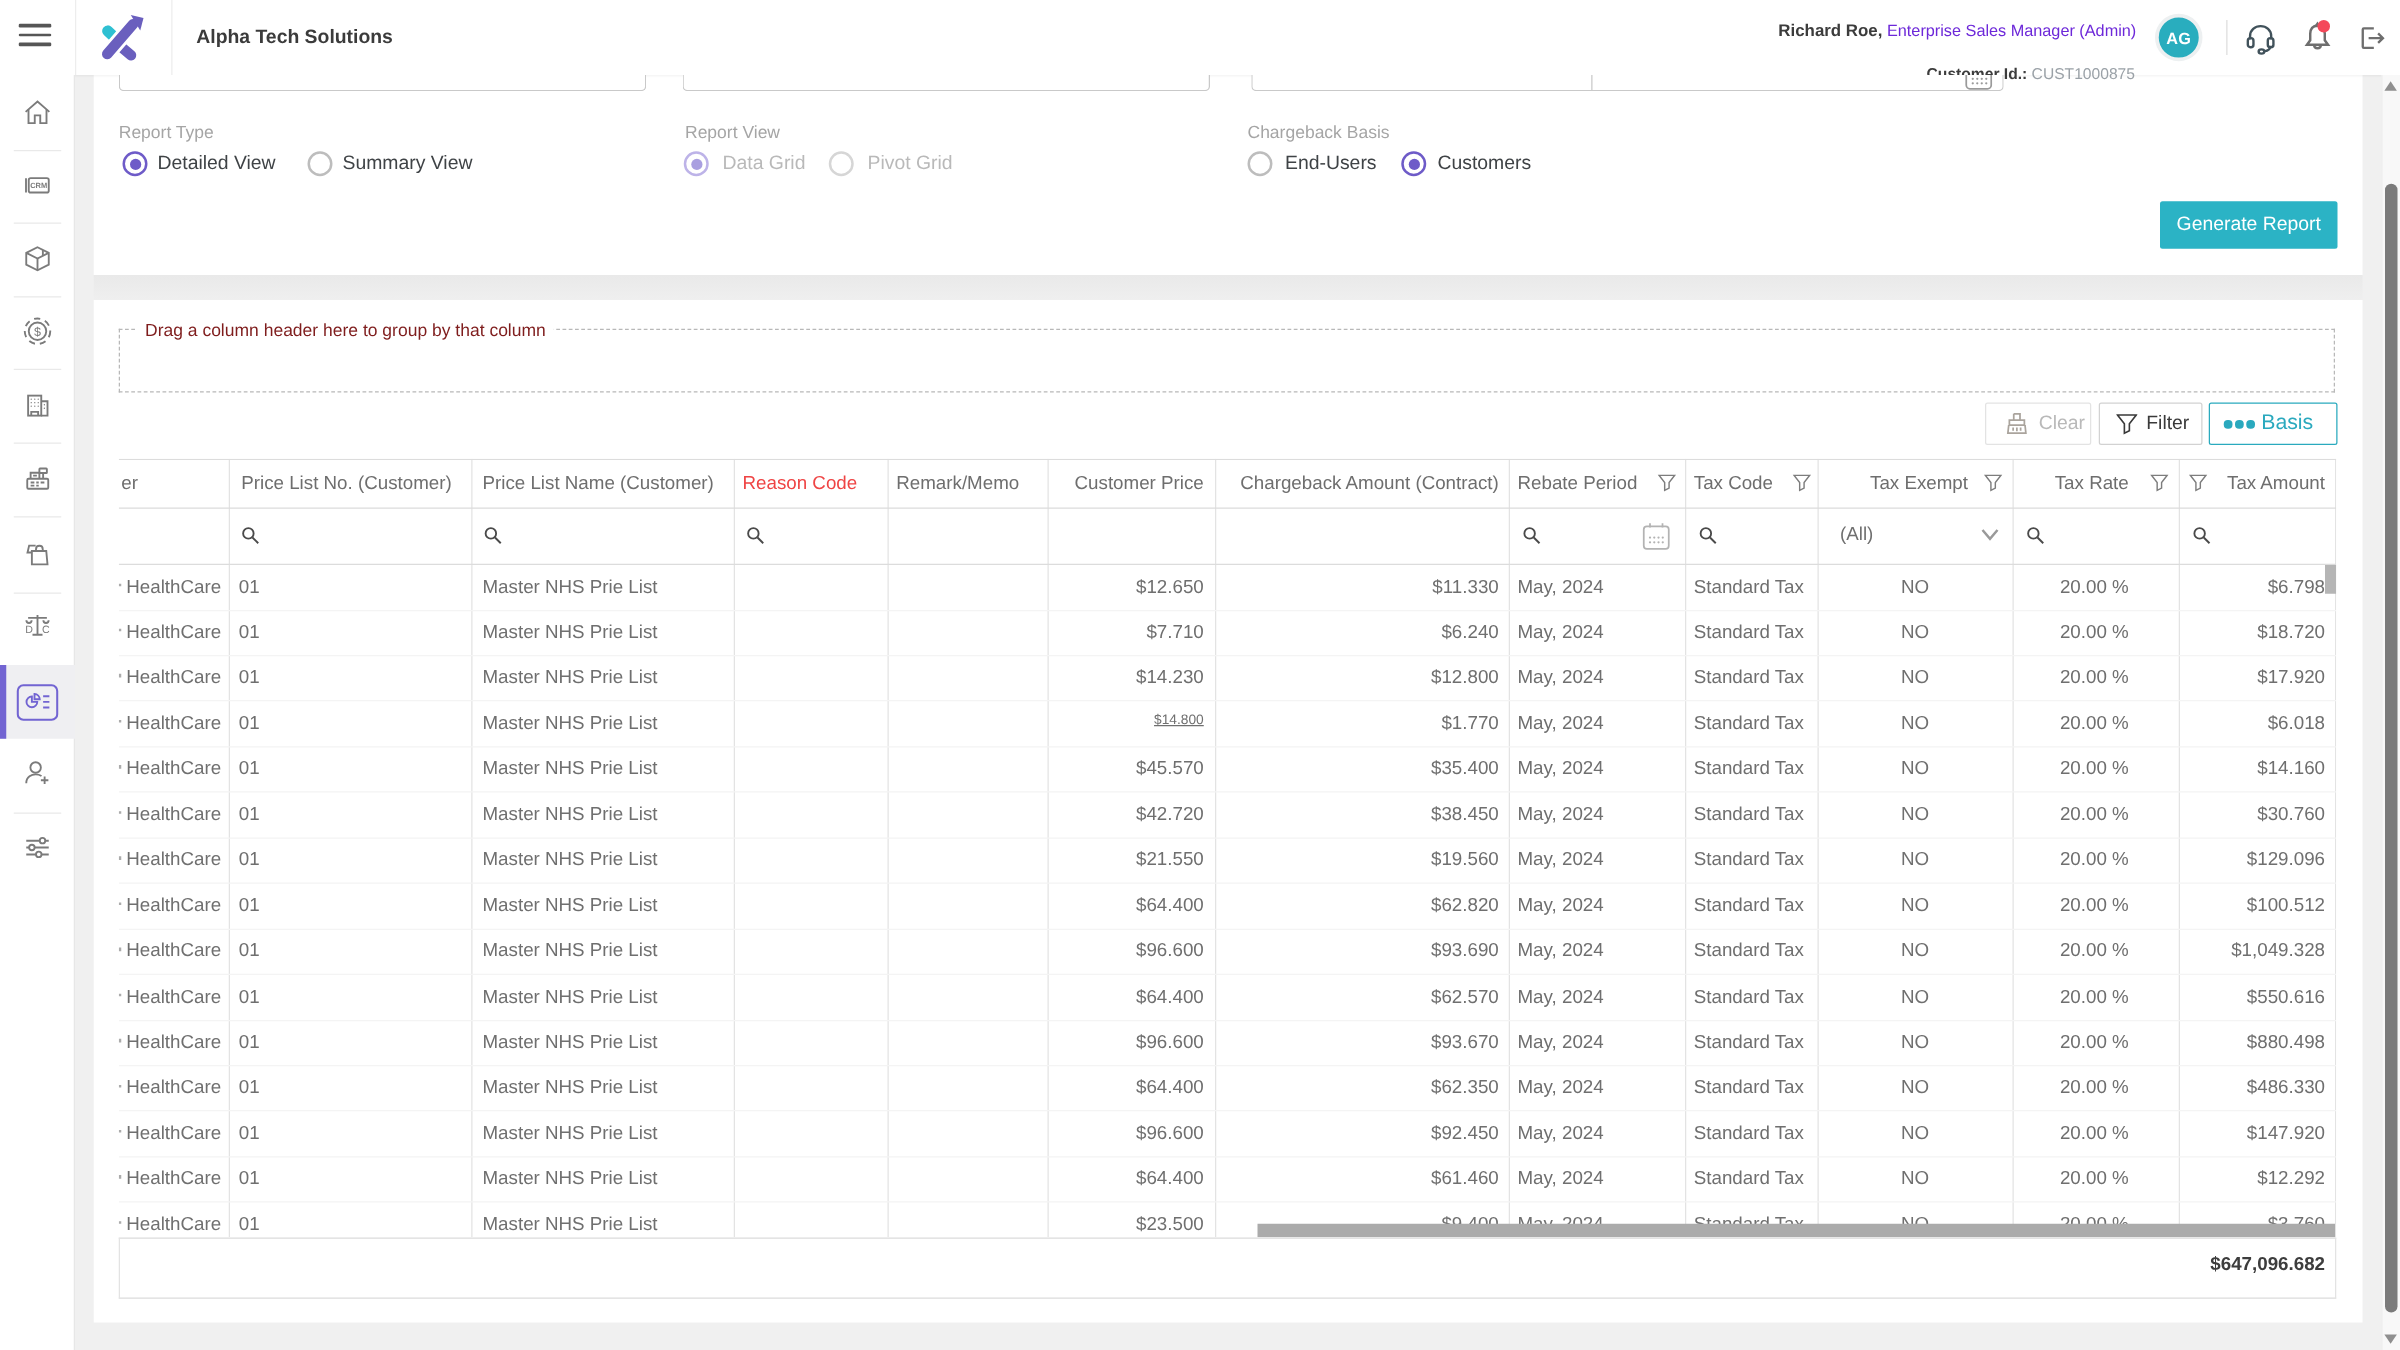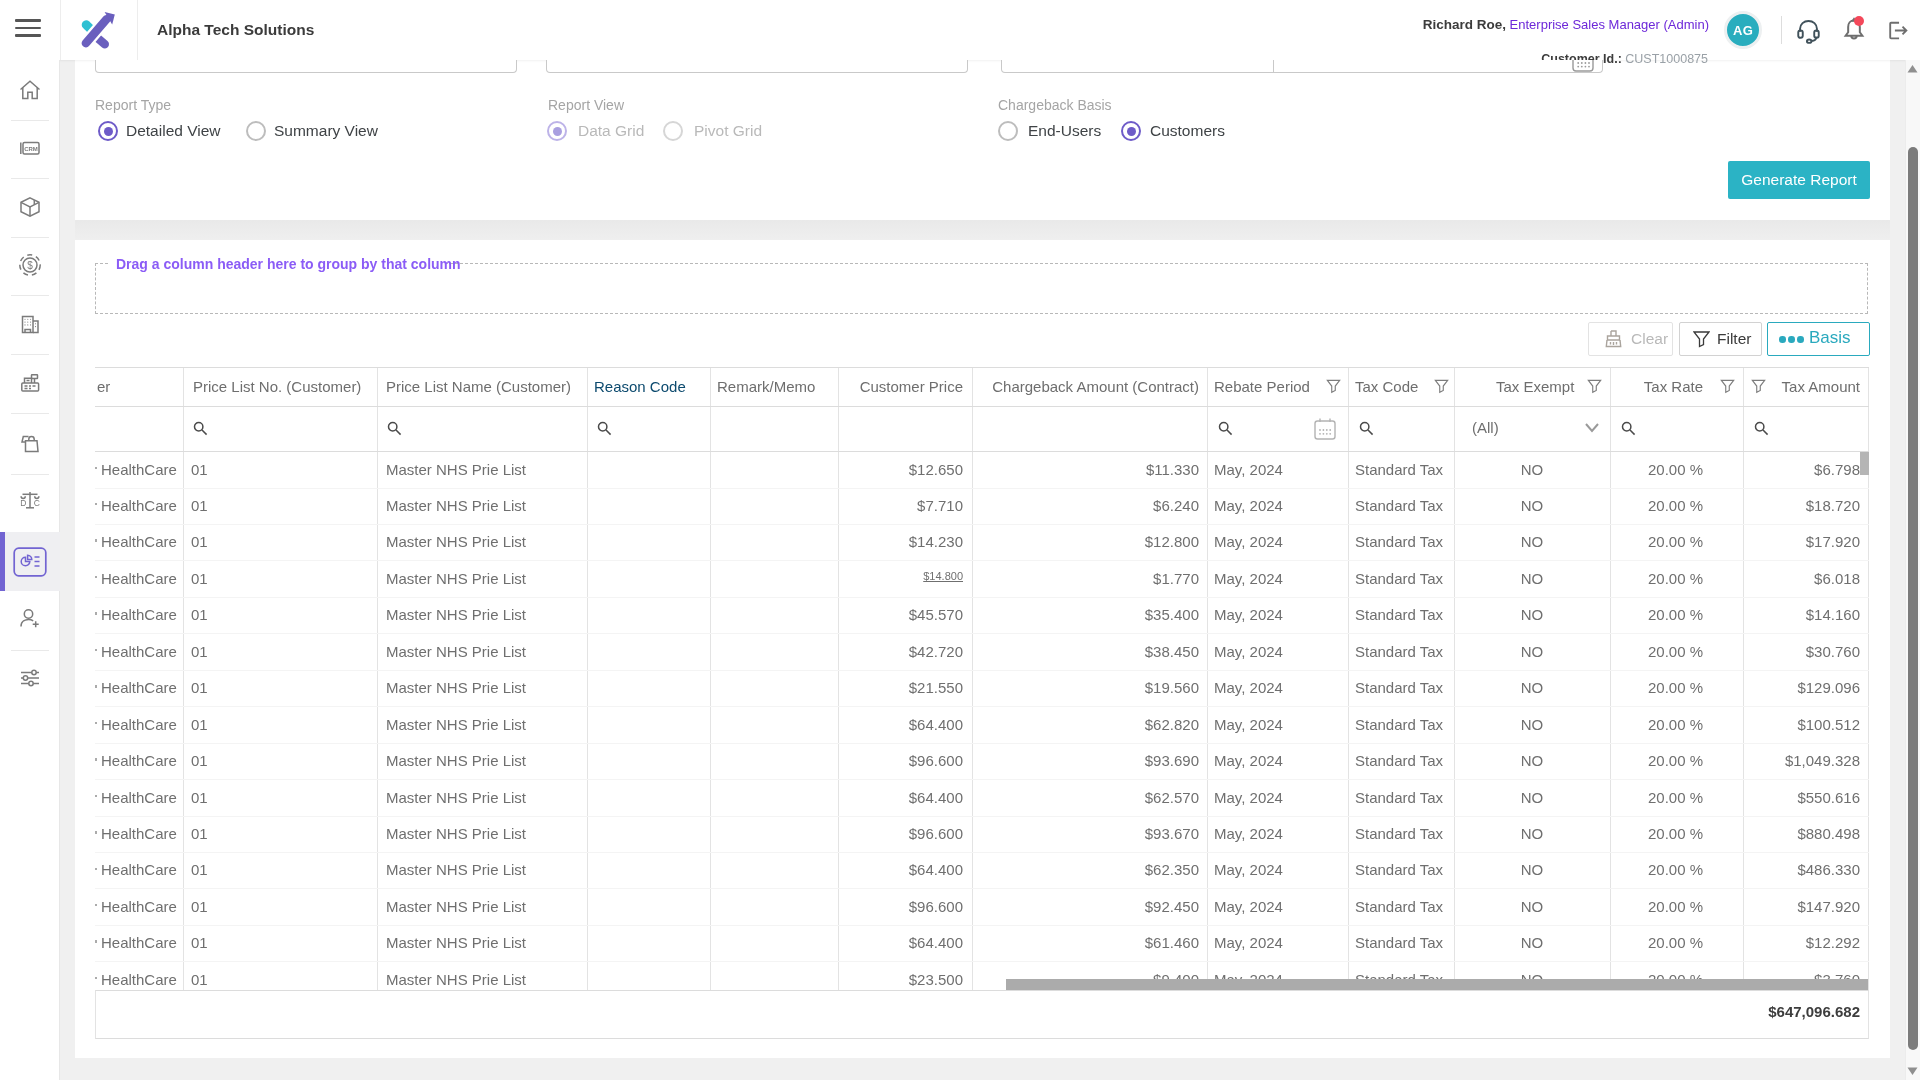--- a/index.html
+++ b/index.html
@@ -165,21 +165,21 @@
 <div class="abs" style="left:663px;top:121px;width:20px;height:20px;border-radius:50%;border:2px solid #d6d6d6;background:#fff;"></div>
 <div class="abs" style="left:694px;top:122px;font-size:15.5px;color:#b9b9b9;font-weight:normal;white-space:nowrap;">Pivot Grid</div>
 <div class="abs" style="left:998px;top:121px;width:20px;height:20px;border-radius:50%;border:2px solid #bdbdbd;background:#fff;"></div>
 <div class="abs" style="left:1028px;top:122px;font-size:15.5px;color:#3f4346;font-weight:normal;white-space:nowrap;">End-Users</div>
 <div class="abs" style="left:1121px;top:121px;width:20px;height:20px;border-radius:50%;border:2px solid #6e5bc8;background:#fff;"></div>
 <div class="abs" style="left:1126.5px;top:126.5px;width:9px;height:9px;border-radius:50%;background:#6e5bc8;"></div>
 <div class="abs" style="left:1150px;top:122px;font-size:15.5px;color:#3f4346;font-weight:normal;white-space:nowrap;">Customers</div>
 <div class="abs" style="left:1728px;top:161px;width:142px;height:38px;background:#2bb3c5;border-radius:2px;color:#fff;font-size:15.5px;display:flex;align-items:center;justify-content:center;">Generate Report</div>
 <div class="abs" style="left:95px;top:263px;width:1773px;height:51px;border:1px dashed #b8b8b8;"></div>
 <div class="abs" style="left:108px;top:255px;width:335px;height:17px;background:#fff;"></div>
-<div class="abs" style="left:116px;top:256px;font-size:14px;color:#8b5cf6;font-weight:bold;white-space:nowrap;">Drag a column header here to group by that column</div>
+<div class="abs" style="left:116px;top:256px;font-size:14px;color:#7f1d1d;font-weight:normal;white-space:nowrap;">Drag a column header here to group by that column</div>
 <div class="abs" style="left:1588px;top:322px;width:85px;height:34px;border:1px solid #e3e3e3;border-radius:2px;background:#fff;"></div>
 <svg class="abs" style="left:1602px;top:328px;" width="23" height="22" viewBox="0 0 23 22" fill="none" stroke="#aaa49d" stroke-width="1.4">
 <path d="M9 3 H14 V8 M9 8 V3"></path>
 <path d="M5.5 8 H17.5 V12 H5.5 Z"></path>
 <path d="M5 12 L4.3 18.5 H18.7 L18 12"></path>
 <path d="M8.5 14 V16.5 M11.5 14 V17 M14.5 14 V16.5"></path>
 </svg>
 <div class="abs" style="left:1631px;top:330px;font-size:15.5px;color:#b9b9b9;font-weight:normal;white-space:nowrap;">Clear</div>
 <div class="abs" style="left:1679px;top:322px;width:83px;height:34px;border:1px solid #d2d2d2;border-radius:2px;background:#fff;"></div>
 <svg class="abs" style="left:1693px;top:331px;" width="17" height="17" viewBox="0 0 17 17" fill="none" stroke="#3a3a3a" stroke-width="1.3">
@@ -217,21 +217,21 @@
 <div class="abs" style="left:0;top:375.6px;width:1774px;height:1px;background:#f4f4f4;"></div>
 <div class="abs" style="left:0;top:412.1px;width:1774px;height:1px;background:#f4f4f4;"></div>
 <div class="abs" style="left:0;top:448.5px;width:1774px;height:1px;background:#f4f4f4;"></div>
 <div class="abs" style="left:0;top:485.0px;width:1774px;height:1px;background:#f4f4f4;"></div>
 <div class="abs" style="left:0;top:521.4px;width:1774px;height:1px;background:#f4f4f4;"></div>
 <div class="abs" style="left:0;top:557.9px;width:1774px;height:1px;background:#f4f4f4;"></div>
 <div class="abs" style="left:0;top:594.3px;width:1774px;height:1px;background:#f4f4f4;"></div>
 <div class="t" style="left:2px;top:11px;font-size:15px;color:#6e6e6e;font-weight:normal;">er</div>
 <div class="t" style="left:98px;top:11px;font-size:15px;color:#6e6e6e;font-weight:normal;">Price List No. (Customer)</div>
 <div class="t" style="left:291px;top:11px;font-size:15px;color:#6e6e6e;font-weight:normal;">Price List Name (Customer)</div>
-<div class="t" style="left:499px;top:11px;font-size:15px;color:#0c4a6e;font-weight:normal;">Reason Code</div>
+<div class="t" style="left:499px;top:11px;font-size:15px;color:#ef4444;font-weight:normal;">Reason Code</div>
 <div class="t" style="left:622px;top:11px;font-size:15px;color:#6e6e6e;font-weight:normal;">Remark/Memo</div>
 <div class="t" style="right:906px;top:11px;font-size:15px;color:#6e6e6e;font-weight:normal;">Customer Price</div>
 <div class="t" style="right:670px;top:11px;font-size:15px;color:#6e6e6e;font-weight:normal;">Chargeback Amount (Contract)</div>
 <div class="t" style="left:1119px;top:11px;font-size:15px;color:#6e6e6e;font-weight:normal;">Rebate Period</div>
 <div class="abs" style="left:1231px;top:12px;">
         <svg width="15" height="15" viewBox="0 0 17 17" fill="none" stroke="#7d7d7d" stroke-width="1.3">
           <path d="M1.5 1.5 H15.5 L10.5 8 V13 L6.5 15 V8 Z"></path>
         </svg>
       </div>
 <div class="t" style="left:1260px;top:11px;font-size:15px;color:#6e6e6e;font-weight:normal;">Tax Code</div>

